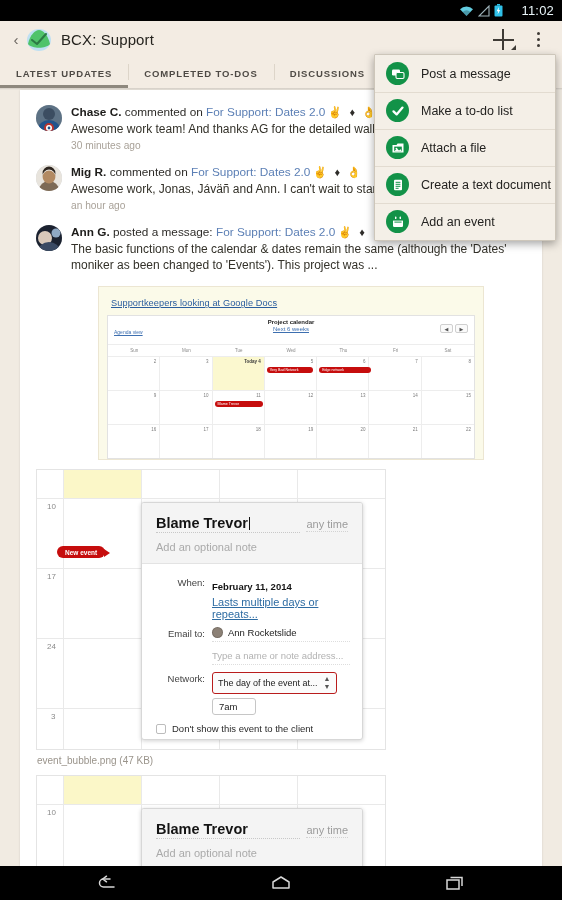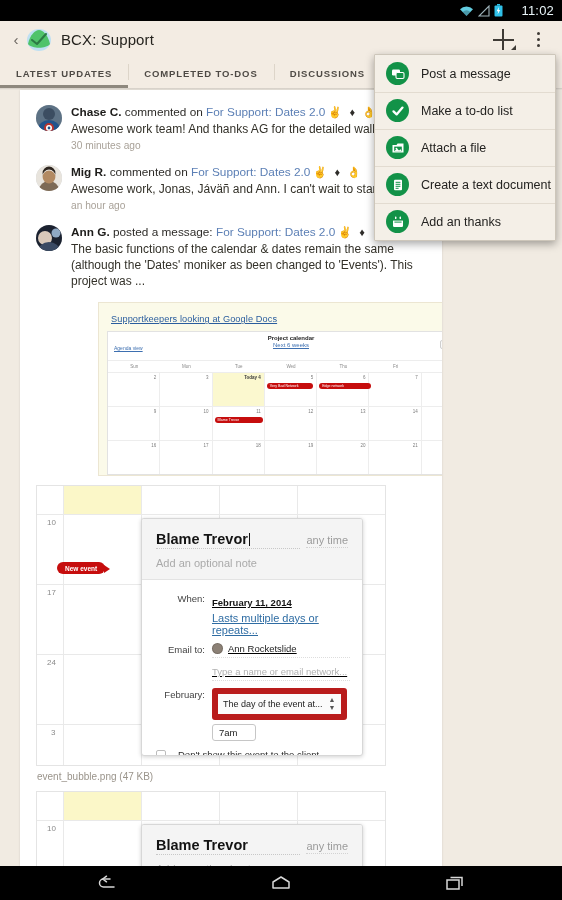--- a/index.html
+++ b/index.html
@@ -52,21 +52,21 @@
     content:""; position:absolute; left:0; top:6px; bottom:8px; width:1px; background:#ddd5c9;
   }
   .tab.active::after {
     content:""; position:absolute; left:0; right:0; bottom:0; height:3px; background:#8e887e;
   }
   .tabbar-shadow { position:absolute; top:88px; left:0; width:562px; height:2px;
                    background:linear-gradient(to bottom, rgba(0,0,0,.13), rgba(0,0,0,0)); }
 
   
   .content {
-    position:absolute; top:90px; left:20px; width:422px; bottom:33px;
+    position:absolute; top:90px; left:20px; width:522px; bottom:33px;
     background:#fff; overflow:hidden;
     box-shadow:0 0 2px rgba(0,0,0,.12);
   }
   .feed { padding:14px 16px 0 16px; }
 
   .post { display:flex; margin-bottom:13px; }
   .avatar { width:26px; height:26px; border-radius:50%; flex:none; margin-right:9px; overflow:hidden;
             background:#cfd3d6; position:relative; margin-top:1px; }
   .post-body { flex:1; min-width:0; }
   .post-head { font-size:11.8px; line-height:16px; color:#2e2c29; white-space:nowrap; overflow:hidden; }
@@ -128,35 +128,35 @@
   .bubble-head { background:#f4f4f4; border-bottom:1px solid #e3e3e3; padding:12px 14px 10px 14px; }
   .bh-row { display:flex; align-items:baseline; }
   .bh-title { font-size:14.5px; font-weight:bold; color:#141414; border-bottom:1px dotted #c8c8c8;
               padding-bottom:1px; flex:1; position:relative; }
   .caret { display:inline-block; width:1px; height:13px; background:#111; vertical-align:-2px; margin-left:1px; }
   .bh-any { font-size:11px; color:#9b9b9b; border-bottom:1px dotted #d3d3d3; padding-bottom:1px; margin-left:6px; }
   .bh-note { font-size:11px; color:#aaa; margin-top:8px; }
   .bubble-body { padding:12px 12px 10px 12px; }
   .brow { display:flex; margin-bottom:7px; }
   .blab { width:58px; text-align:right; font-size:9.5px; color:#444; padding-right:7px; padding-top:1px; flex:none; }
-  .bval { flex:1; min-width:0;text-decoration:underline; }
+  .bval { flex:1; min-width:0; }
   .bval .strong { font-size:9.5px; font-weight:bold; color:#141414; }
   .bval .link { font-size:11px; color:#2e6ca3; text-decoration:underline; display:block; margin-top:2px; }
   .chip { display:flex; align-items:flex-start; gap:5px; border-bottom:1px dotted #ddd; padding-bottom:3px; }
   .chip .dot { width:11px; height:11px; border-radius:50%; background:#8c8176;
                box-shadow:inset 0 0 0 1px rgba(0,0,0,.15); flex:none; }
   .chip .nm { font-size:9.5px; color:#1c1c1c; }
   .bplace { font-size:9.5px; color:#b2b2b2; border-bottom:1px dotted #ddd; padding:4px 0 3px 0; margin-top:4px; }
   .bselect { display:inline-flex; align-items:center; justify-content:space-between;
-             border:6px solid #b91c1c; border-radius:3px; background:#fbfbfb;
+             border:1px solid #b91c1c; border-radius:3px; background:#fbfbfb;
              font-size:9px; color:#222; padding:2px 5px; min-width:118px; }
   .bselect .arrows { font-size:7px; color:#555; line-height:8px; margin-left:6px; }
   .btime { margin-top:4px; border:1px solid #c6c6c6; border-radius:3px; background:#fff;
            font-size:9.5px; color:#1c1c1c; padding:2px 6px; display:inline-block; min-width:44px; }
-  .bcheck { display:flex; align-items:center; gap:12px; margin:8px 0 10px 2px; }
+  .bcheck { display:flex; align-items:center; gap:6px; margin:8px 0 10px 2px; }
   .bcheck .box { width:10px; height:10px; border:1px solid #bcbcbc; border-radius:2px; background:#fff; flex:none; }
   .bcheck span.lbl { font-size:9.5px; color:#2b2b2b; }
   .bfoot { display:flex; align-items:center; gap:7px; padding-left:2px; }
   .btn-green { background:linear-gradient(to bottom,#33b15f,#17933f); color:#fff; font-size:9.5px;
                font-weight:bold; border-radius:3px; padding:5px 12px; }
   .bor { font-size:9.5px; color:#444; }
   .bcancel { font-size:9.5px; color:#333; text-decoration:underline; }
 
   
   .shot3 { position:relative; width:350px; height:96px; background:#fff;
@@ -447,25 +447,25 @@
                   <span class="link">Lasts multiple days or repeats...</span>
                 </div>
               </div>
               <div class="brow">
                 <div class="blab">Email to:</div>
                 <div class="bval">
                   <div class="chip">
                     <span class="dot"></span>
                     <span class="nm">Ann Rocketslide</span>
                   </div>
-                  <div class="bplace">Type a name or email network...</div>
+                  <div class="bplace">Type a name or note address...</div>
                 </div>
               </div>
               <div class="brow">
-                <div class="blab">February:</div>
+                <div class="blab">Network:</div>
                 <div class="bval">
                   <span class="bselect">
                     <span>The day of the event at...</span>
                     <span class="arrows">▲<br>▼</span>
                   </span>
                   <span class="btime">7am</span>
                 </div>
               </div>
               <div class="bcheck">
                 <span class="box"></span>
@@ -553,21 +553,21 @@
     <div class="menu-item">
       <span class="mi-icon">
         <svg width="14" height="14" viewBox="0 0 14 14">
             <rect x="2" y="3" width="10" height="9" rx="1.2" fill="#fff"></rect>
             <rect x="2" y="3" width="10" height="2.6" fill="#129248"></rect>
             <rect x="4" y="1.6" width="1.4" height="2.4" rx="0.6" fill="#fff"></rect>
             <rect x="8.6" y="1.6" width="1.4" height="2.4" rx="0.6" fill="#fff"></rect>
             <rect x="3.4" y="6.6" width="7.2" height="1" fill="#129248"></rect>
           </svg>
       </span>
-      <span class="mi-label">Add an thanks</span>
+      <span class="mi-label">Add an event</span>
     </div>
   </div>
 
   <div class="navbar">
     <span class="nav-btn">
       <svg width="22" height="18" viewBox="0 0 22 18">
           <path d="M18 13 L7.5 13 A4 4 0 0 1 7.5 5 L14 5" fill="none" stroke="#d8d8d8" stroke-width="1.5" stroke-linecap="round"></path>
           <path d="M10.5 2.2 L6.7 5 L10.5 7.8" fill="none" stroke="#d8d8d8" stroke-width="1.5" stroke-linecap="round" stroke-linejoin="round"></path>
         </svg>
     </span>

